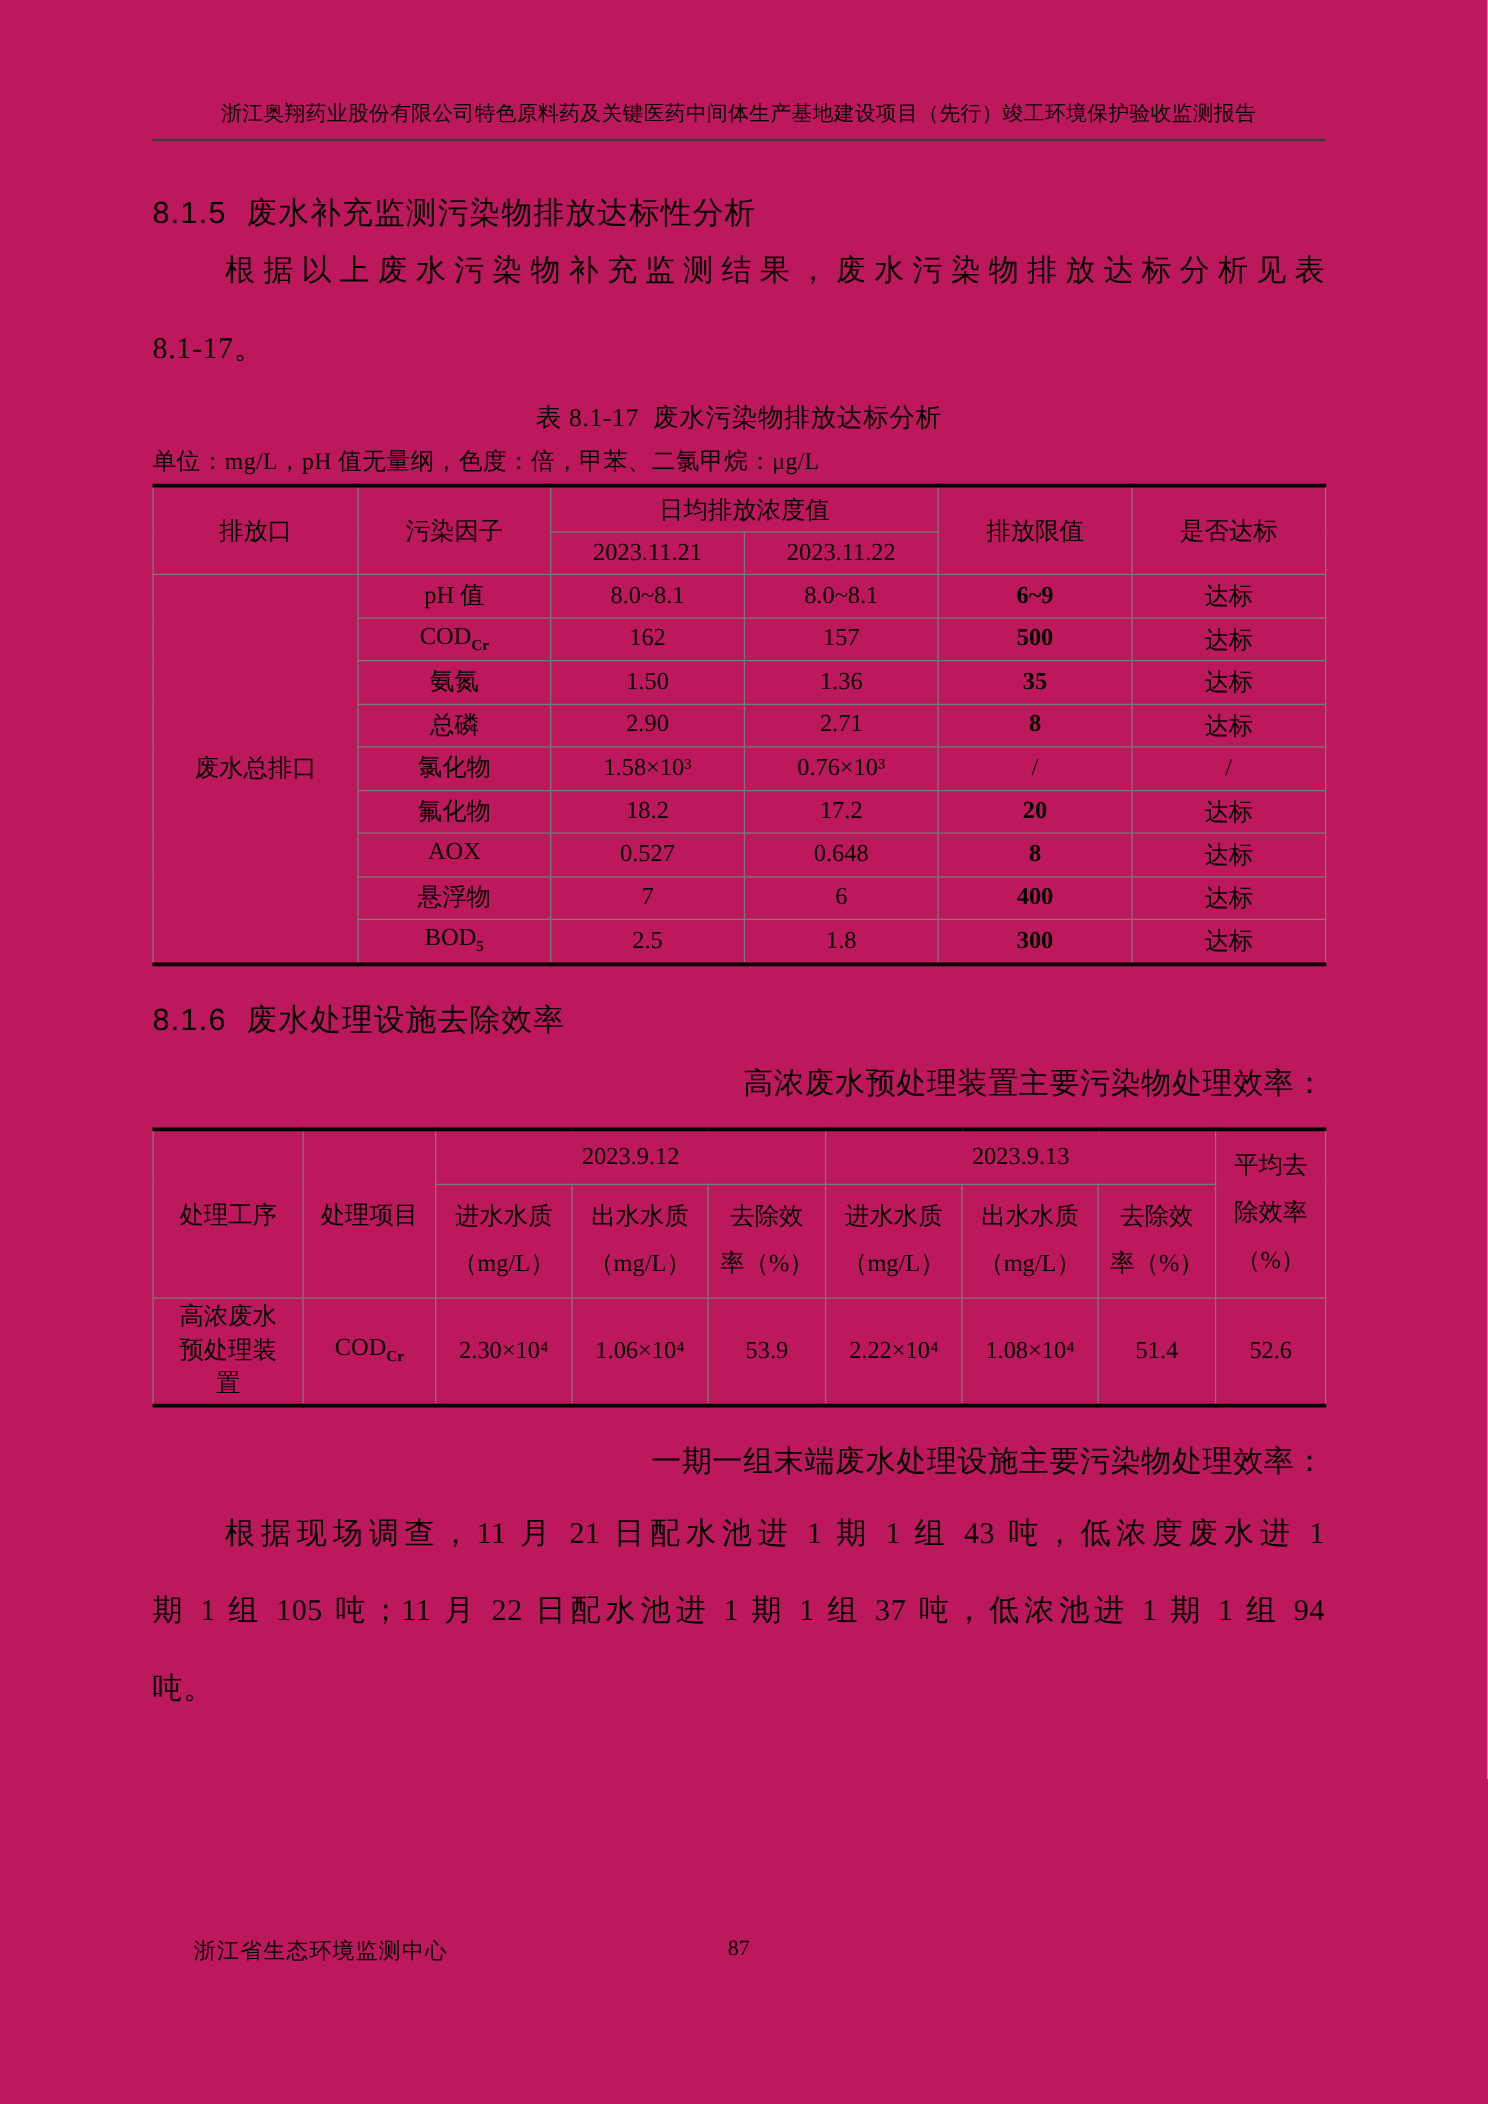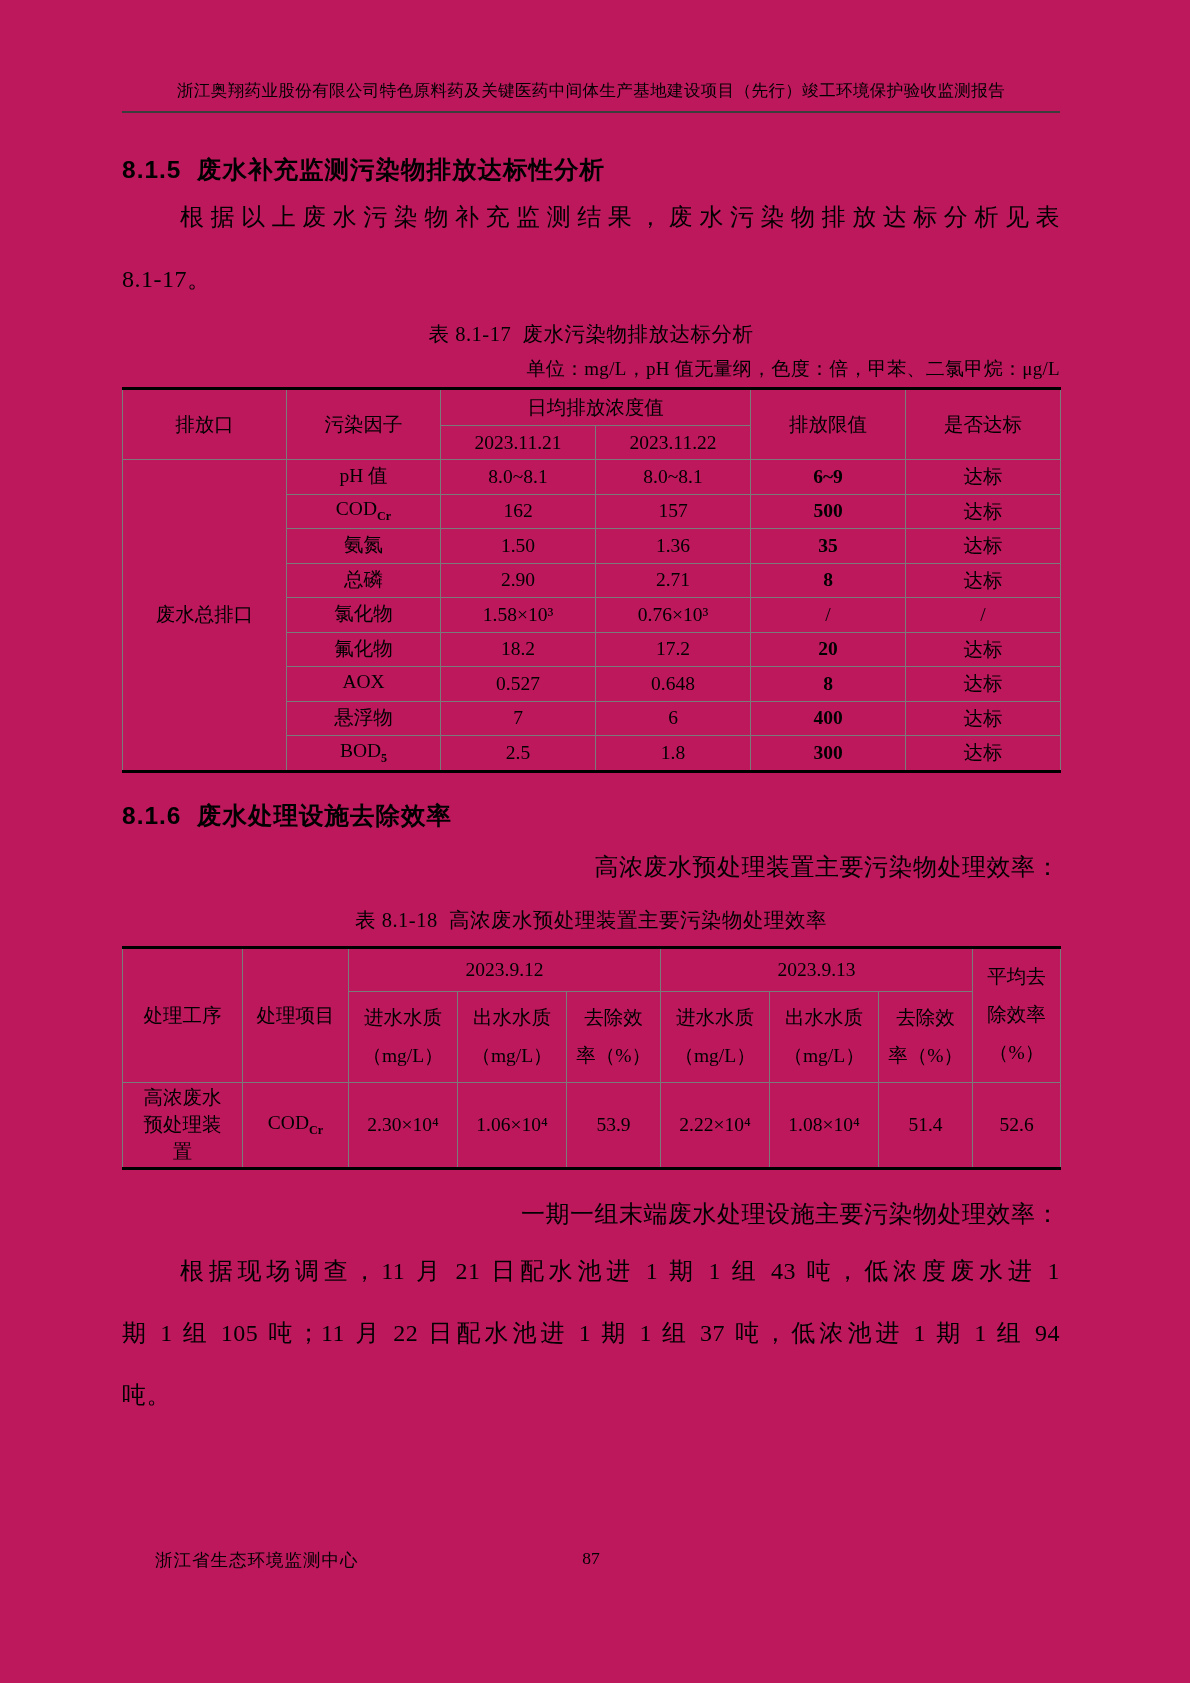--- a/index.html
+++ b/index.html
@@ -14,35 +14,35 @@
   .doc-header {
     padding-top:80px; padding-bottom:9px;
     border-bottom:2.5px solid #3c3c3c;
     text-align:center; font-size:16.5px; letter-spacing:0.4px;
     white-space:pre-wrap;
   }
 
   .sec-heading {
     margin:40px 0 0 0;
     font-family:"Liberation Sans","DejaVu Sans",sans-serif;
-    font-weight:700; font-size:24.5px; letter-spacing:1px;
+    font-weight:400; font-size:24.5px; letter-spacing:1px;
     white-space:pre-wrap;
   }
   .sec-heading.second { margin-top:26px; }
 
   .body-line { font-size:24px; line-height:62px; text-align:justify; letter-spacing:0.5px;font-family:Liberation Serif, serif; }
   .jl { text-align-last:justify; }
   .indent { text-indent:58px;text-align:right; }
   .single-line { font-size:24px; line-height:46px; margin-top:12px; letter-spacing:0.5px; }
 
   .t-title {
     margin-top:10px; text-align:center; font-weight:400; font-size:20.5px;
     white-space:pre-wrap; letter-spacing:0.5px;
   }
-  .unit-note { margin-top:8px; text-align:right; font-size:19px; letter-spacing:0.3px; }
+  .unit-note { margin-top:8px; text-align:left; font-size:19px; letter-spacing:0.3px; }
 
   table { width:100%; border-collapse:collapse; table-layout:fixed;
           border-top:3px solid #000; border-bottom:3px solid #000; margin-top:5px; }
   td {
     border:1px solid #7a7a7a; text-align:center; vertical-align:middle;
     font-size:19.5px; padding:1px 2px; overflow:hidden;
   }
   .t1 tr.hr1 td { height:33px; }
   .t1 tr.hr2 td { height:31px; }
   .t1 tr.br  td { height:31.5px; }
@@ -161,21 +161,20 @@
         <td class="b">300</td>
         <td>达标</td>
       </tr>
     </tbody>
       </table>
 
     <div class="sec-heading second">8.1.6  废水处理设施去除效率</div>
 
     <div class="single-line indent">高浓废水预处理装置主要污染物处理效率：</div>
 
-    <div class="t-title" style="margin-top:16px;">表 8.1-18  高浓废水预处理装置主要污染物处理效率</div>
 
     <table class="t2">
       <colgroup>
         <col style="width:120px">
           <col style="width:106px">
           <col style="width:109px">
         <col style="width:109px">
           <col style="width:94px">
           <col style="width:109px">
         <col style="width:109px">

